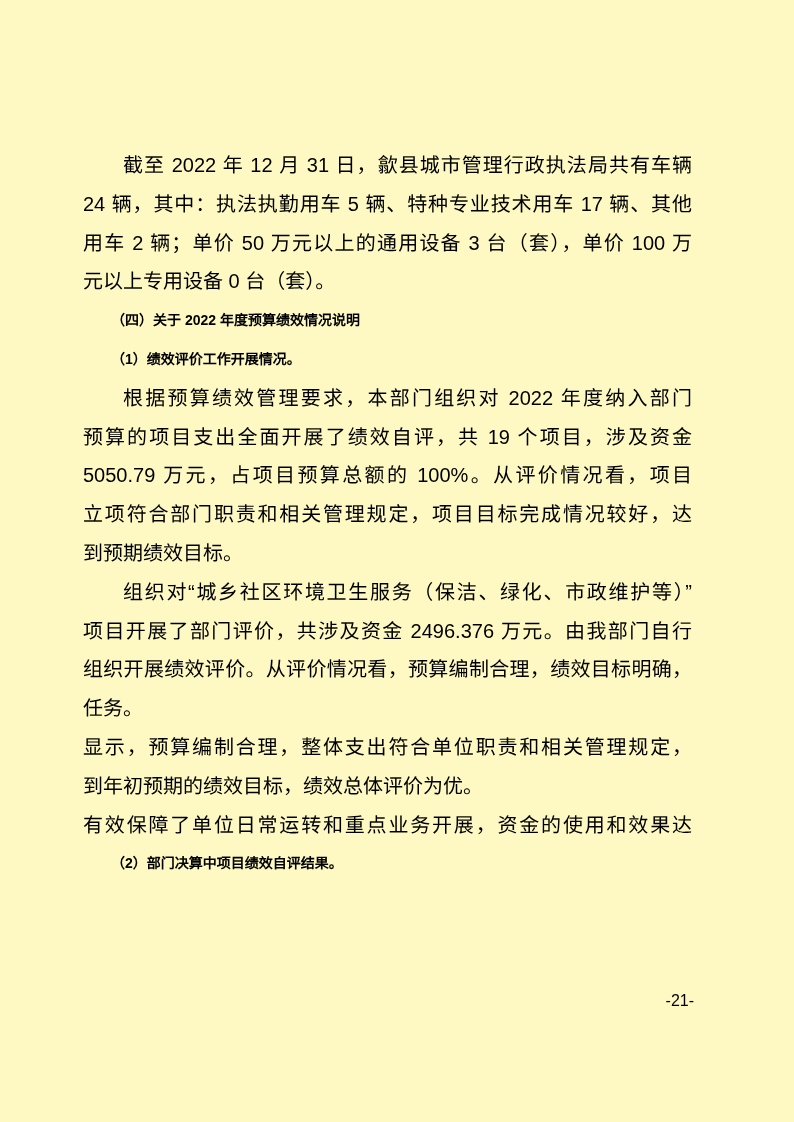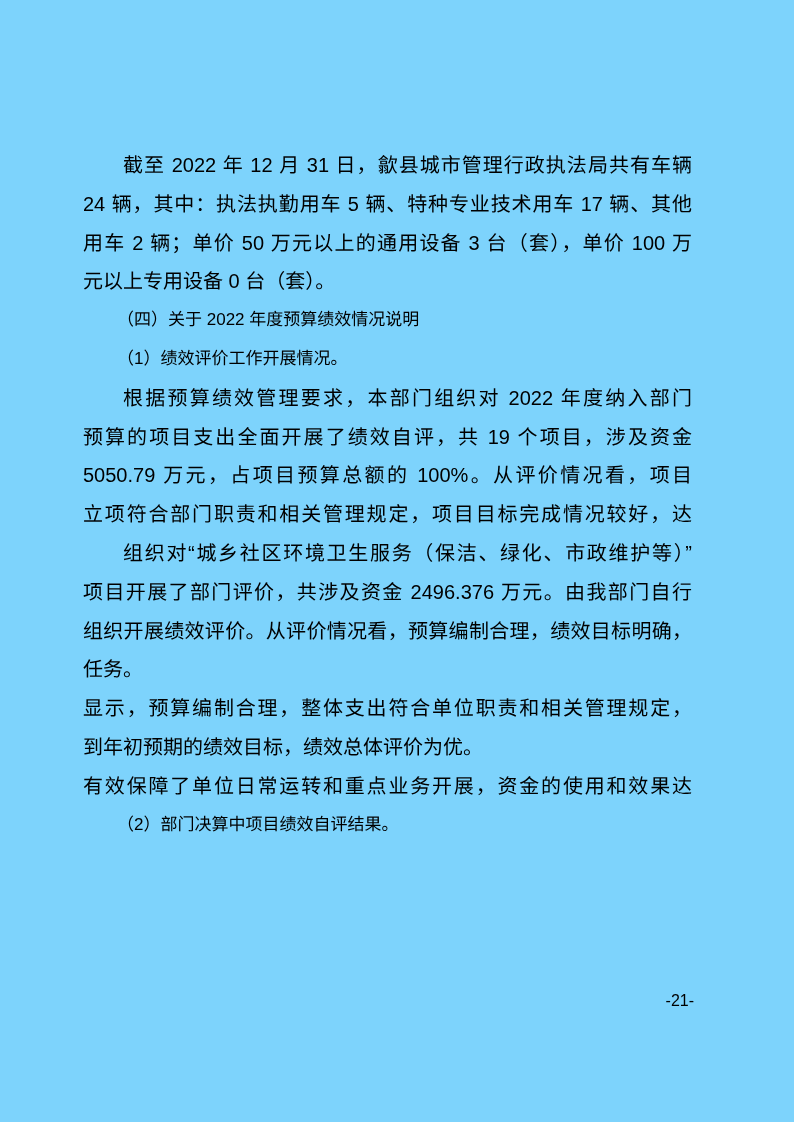--- a/index.html
+++ b/index.html
@@ -4,21 +4,21 @@
 <style>
   html, body {
     margin: 0;
     padding: 0;
     background: #ffffff;
   }
   .page {
     position: relative;
     width: 794px;
     height: 1122px;
-    background: #7dd3fc;
+    background: #fef9c3;
     color: #000000;
     font-family: "Liberation Sans", sans-serif;
     overflow: hidden;
   }
   .text-block {
     position: absolute;
     left: 83px;
     top: 146px;
     width: 609px;
   }
@@ -32,22 +32,22 @@
     text-justify: inter-character;
   }
   .line.para-end {
     text-align: left;
     text-align-last: left;
   }
   .line.indent {
     text-indent: 2em;
   }
   .line.heading {
-    font-weight: 400;
-    font-size: 17px;
+    font-weight: 700;
+    font-size: 14px;
     text-align: left;
     text-align-last: left;
     text-indent: 2em;
   }
   .page-footer {
     position: absolute;
     top: 990px;
     right: 100px;
     font-size: 16px;
     line-height: 22px;
@@ -66,20 +66,21 @@
     <div class="line para-end">元以上专用设备 0 台（套）。</div>
 
     <div class="line heading">（四）关于 2022 年度预算绩效情况说明</div>
 
     <div class="line heading">（1）绩效评价工作开展情况。</div>
 
     <div class="line indent">根据预算绩效管理要求，本部门组织对 2022 年度纳入部门</div>
     <div class="line">预算的项目支出全面开展了绩效自评，共 19 个项目，涉及资金</div>
     <div class="line">5050.79 万元，占项目预算总额的 100%。从评价情况看，项目</div>
     <div class="line">立项符合部门职责和相关管理规定，项目目标完成情况较好，达</div>
+    <div class="line para-end">到预期绩效目标。</div>
 
     <div class="line indent">组织对“城乡社区环境卫生服务（保洁、绿化、市政维护等）”</div>
     <div class="line">项目开展了部门评价，共涉及资金 2496.376 万元。由我部门自行</div>
     <div class="line">组织开展绩效评价。从评价情况看，预算编制合理，绩效目标明确，</div>
     <div class="line para-end">任务。</div>
 
     <div class="line">显示，预算编制合理，整体支出符合单位职责和相关管理规定，</div>
     <div class="line para-end">到年初预期的绩效目标，绩效总体评价为优。</div>
     <div class="line">有效保障了单位日常运转和重点业务开展，资金的使用和效果达</div>
 

